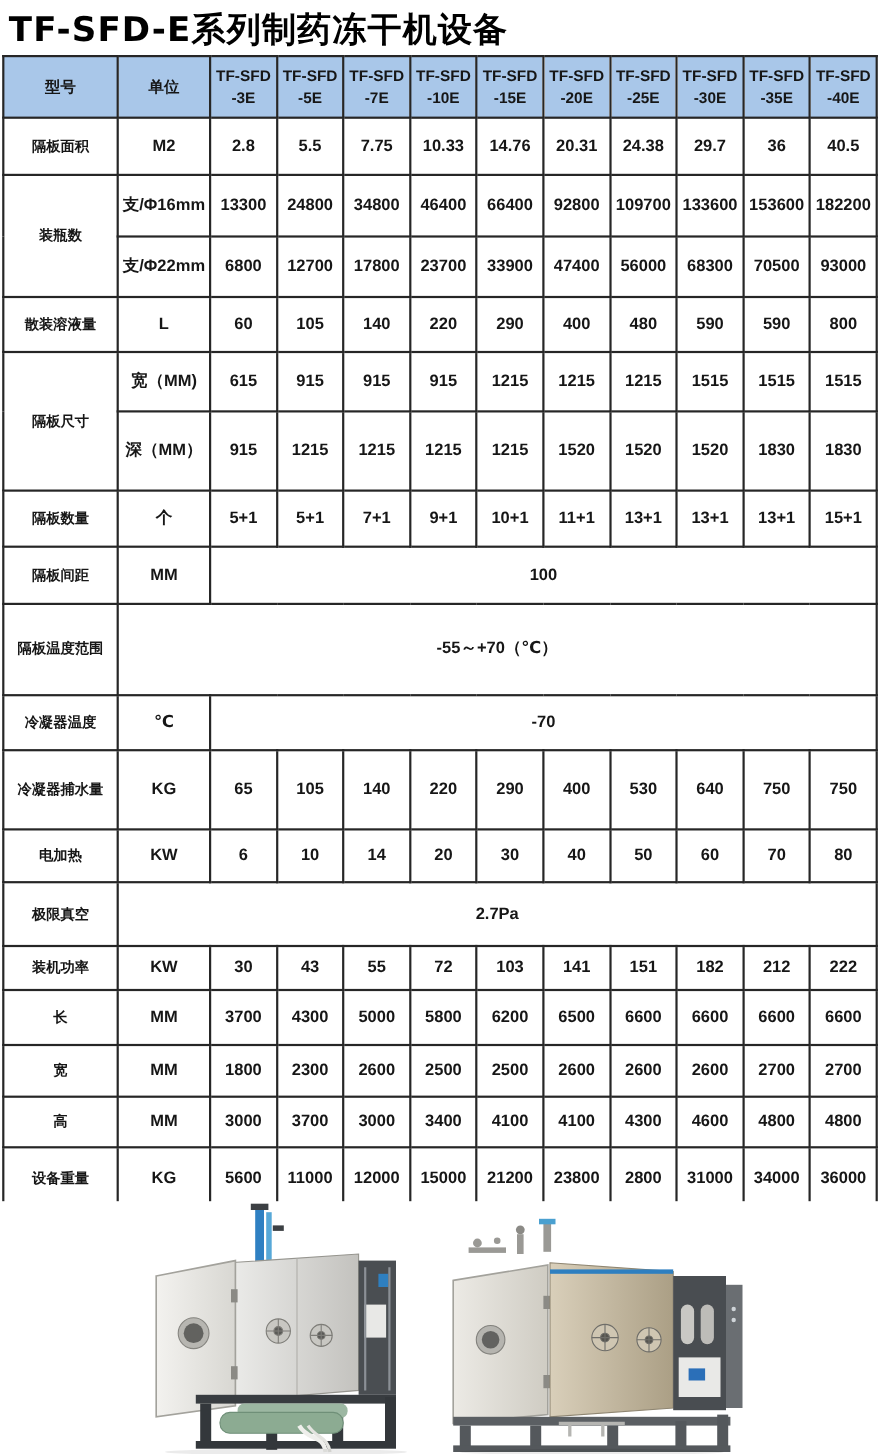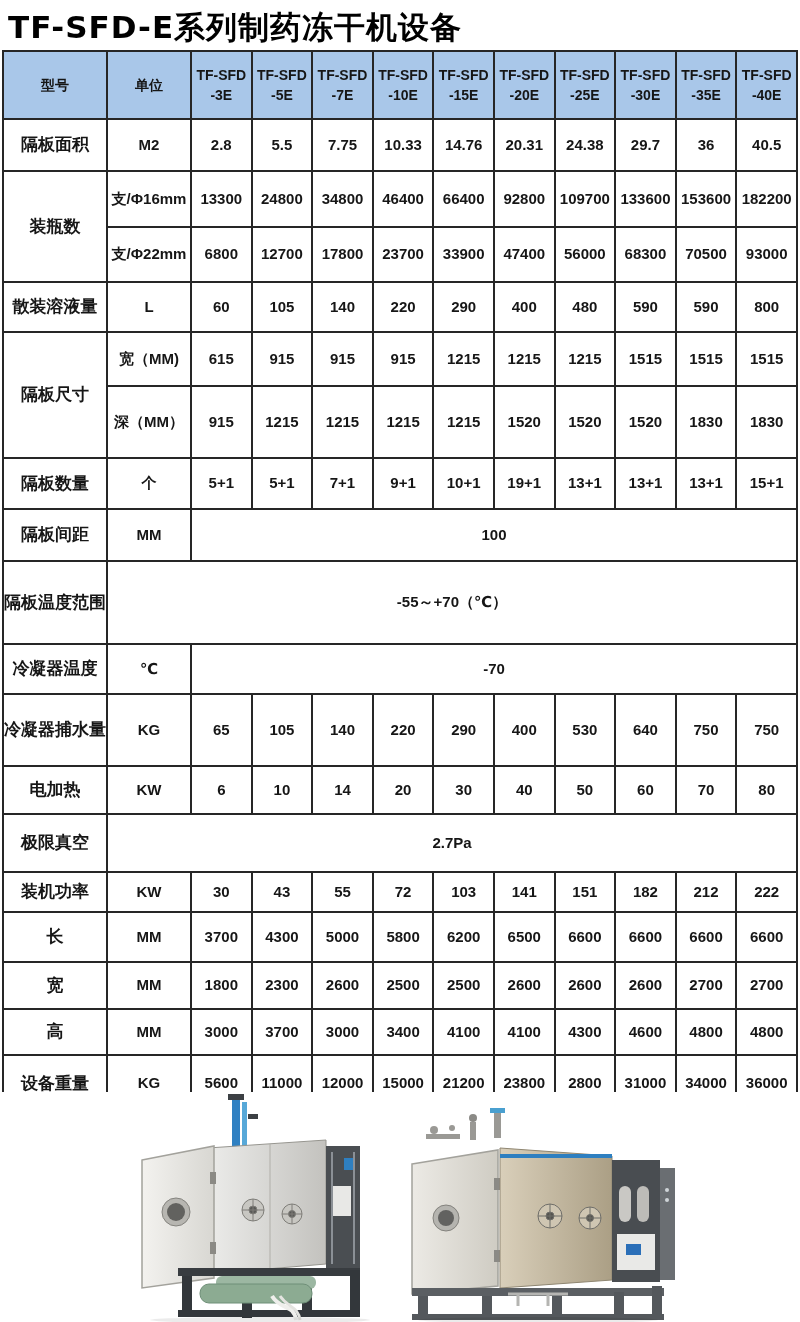--- a/index.html
+++ b/index.html
@@ -6,21 +6,21 @@
   body{width:800px;font-family:"Liberation Sans","DejaVu Sans",sans-serif;color:#111;}
   .page{width:800px;height:1322px;position:relative;background:#fff;overflow:hidden;}
   .title{font-weight:bold;font-size:31px;letter-spacing:1px;color:#000;
          padding:10px 4px 6px 8px;line-height:1.1;font-family:"DejaVu Sans","Liberation Sans",sans-serif;}
   table.spec{border-collapse:collapse;table-layout:fixed;width:796px;margin:0 2px;}
   table.spec th, table.spec td{
       border:2px solid #262626;text-align:center;vertical-align:middle;
       font-weight:bold;font-size:15px;color:#161616;padding:1px 0;
       overflow:hidden;line-height:1.25;}
   table.spec th{background:#a9c7e9;font-size:14px;line-height:1.45;}
-  table.spec td.label{font-size:17px;}
+  table.spec td.label{font-size:13px;}
   table.spec td.unit{font-size:15px;}
   .hdr-l2{display:block;}
   .photos{position:absolute;left:0;top:1092px;width:800px;height:230px;
           display:flex;justify-content:center;align-items:flex-end;gap:6px;background:#fff;}
   .photo{display:block;}
 </style>
 </head>
 <body>
 
 <div class="page">
@@ -36,21 +36,21 @@
         <col>
         <col>
         <col>
         <col>
         <col>
         <col>
         <col>
         <col>
     </colgroup>
     <thead>
-        <tr style="height: 68px;">
+        <tr style="height: 56px;">
           <th>型号</th>
           <th>单位</th>
           <th>
             <span class="hdr-l2">TF-SFD</span>
             <span class="hdr-l2">-3E</span>
           </th>
           <th>
             <span class="hdr-l2">TF-SFD</span>
             <span class="hdr-l2">-5E</span>
           </th>
@@ -172,21 +172,21 @@
           <td>1830</td>
         </tr>
         <tr style="height: 51px;">
           <td class="label">隔板数量</td>
           <td class="unit">个</td>
           <td>5+1</td>
           <td>5+1</td>
           <td>7+1</td>
           <td>9+1</td>
           <td>10+1</td>
-          <td>19+1</td>
+          <td>11+1</td>
           <td>13+1</td>
           <td>13+1</td>
           <td>13+1</td>
           <td>15+1</td>
         </tr>
         <tr style="height: 52px;">
           <td class="label">隔板间距</td>
           <td class="unit">MM</td>
           <td colspan="10">100</td>
         </tr>

